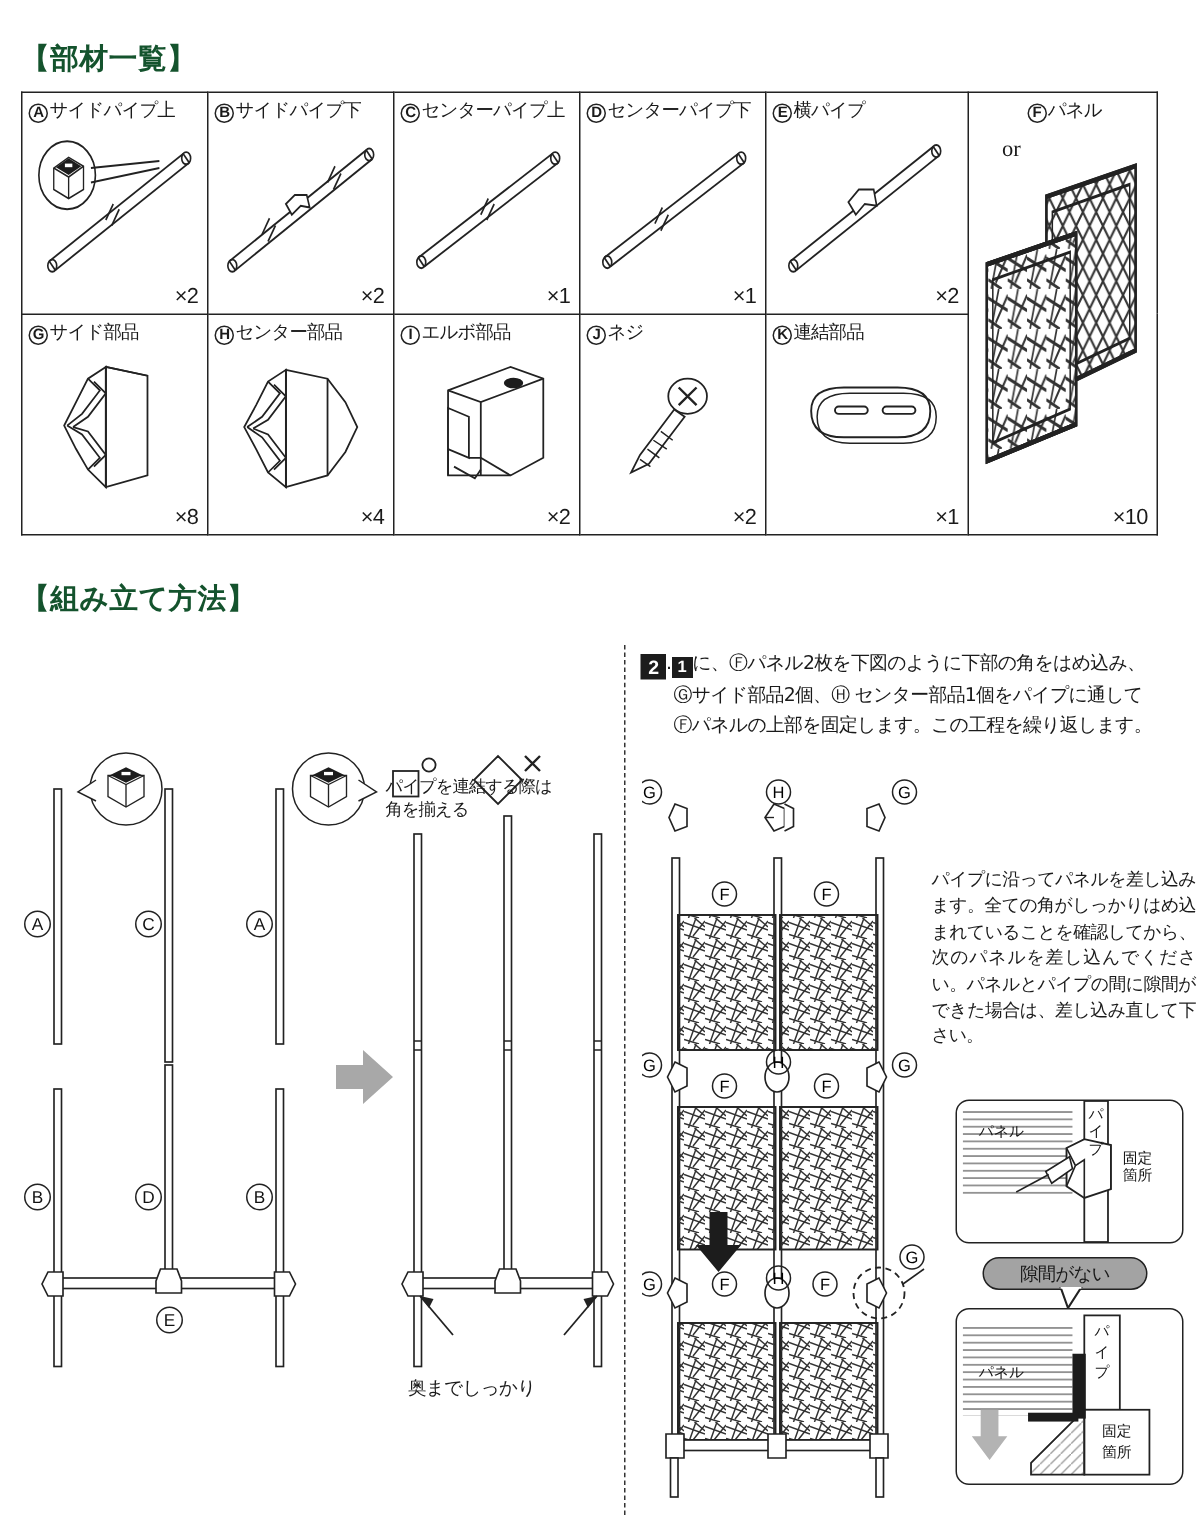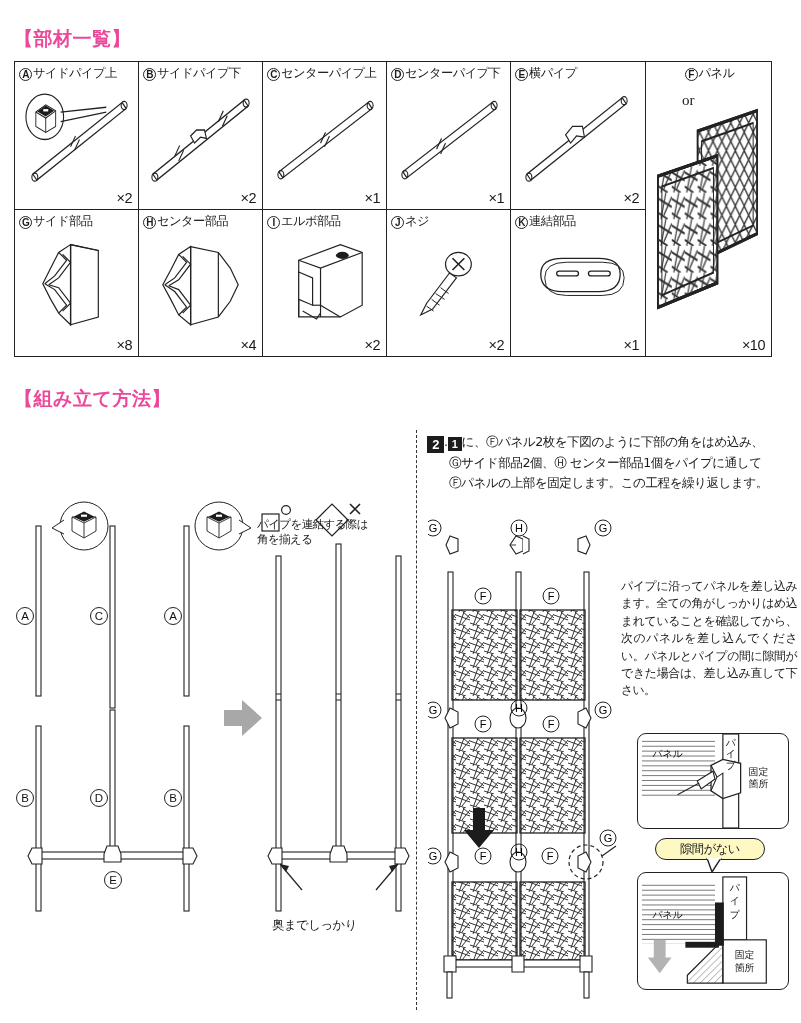--- a/index.html
+++ b/index.html
@@ -11,21 +11,21 @@
     overflow: hidden;
   }
   .page { position: relative; width: 801px; height: 1023px; }
 
   
   .sec-title {
     position: absolute;
     font-size: 19px;
     font-weight: bold;
     letter-spacing: 0.5px;
-    color: #ec4899;
+    color: #14532d;
   }
   #parts-title { left: 14px; top: 26px; }
   #assembly-title { left: 14px; top: 386px; }
 
   
   #parts-table {
     position: absolute;
     left: 14px; top: 61px;
     width: 757px; height: 296px;
     border-collapse: collapse;
@@ -64,21 +64,21 @@
     font-family: "Liberation Sans", sans-serif;
     letter-spacing: -0.5px;
   }
   .pt-art {
     position: absolute;
     left: 0; right: 0; top: 19px; bottom: 20px;
   }
   .pt-art svg { width: 100%; height: 100%; display: block; }
   .or-label {
     position: absolute;
-    left: 36px; top: 30px;
+    left: 22px; top: 30px;
     font-size: 15px;
     font-family: "Liberation Serif", serif;
   }
 
   
   .step-num {
     display: inline-block;
     width: 17px; height: 17px;
     background: #1c1c1c;
     color: #fff;
@@ -171,21 +171,21 @@
   #detail1 { left: 637px; top: 733px; width: 152px; height: 96px; }
   #detail2 { left: 637px; top: 872px; width: 152px; height: 118px; }
   #detail1 svg, #detail2 svg { width: 100%; height: 100%; display: block; }
 
   #gap-badge {
     position: absolute;
     left: 655px; top: 838px;
     width: 110px; height: 22px;
     border: 1.5px solid #222;
     border-radius: 11px;
-    background: #fef9c3;
+    background: #a3a3a3;
     font-size: 12.3px;
     text-align: center;
     line-height: 20px;
     letter-spacing: -0.5px;
   }
   #gap-tail {
     position: absolute;
     left: 706px; top: 858px;
     width: 16px; height: 14px;
   }

